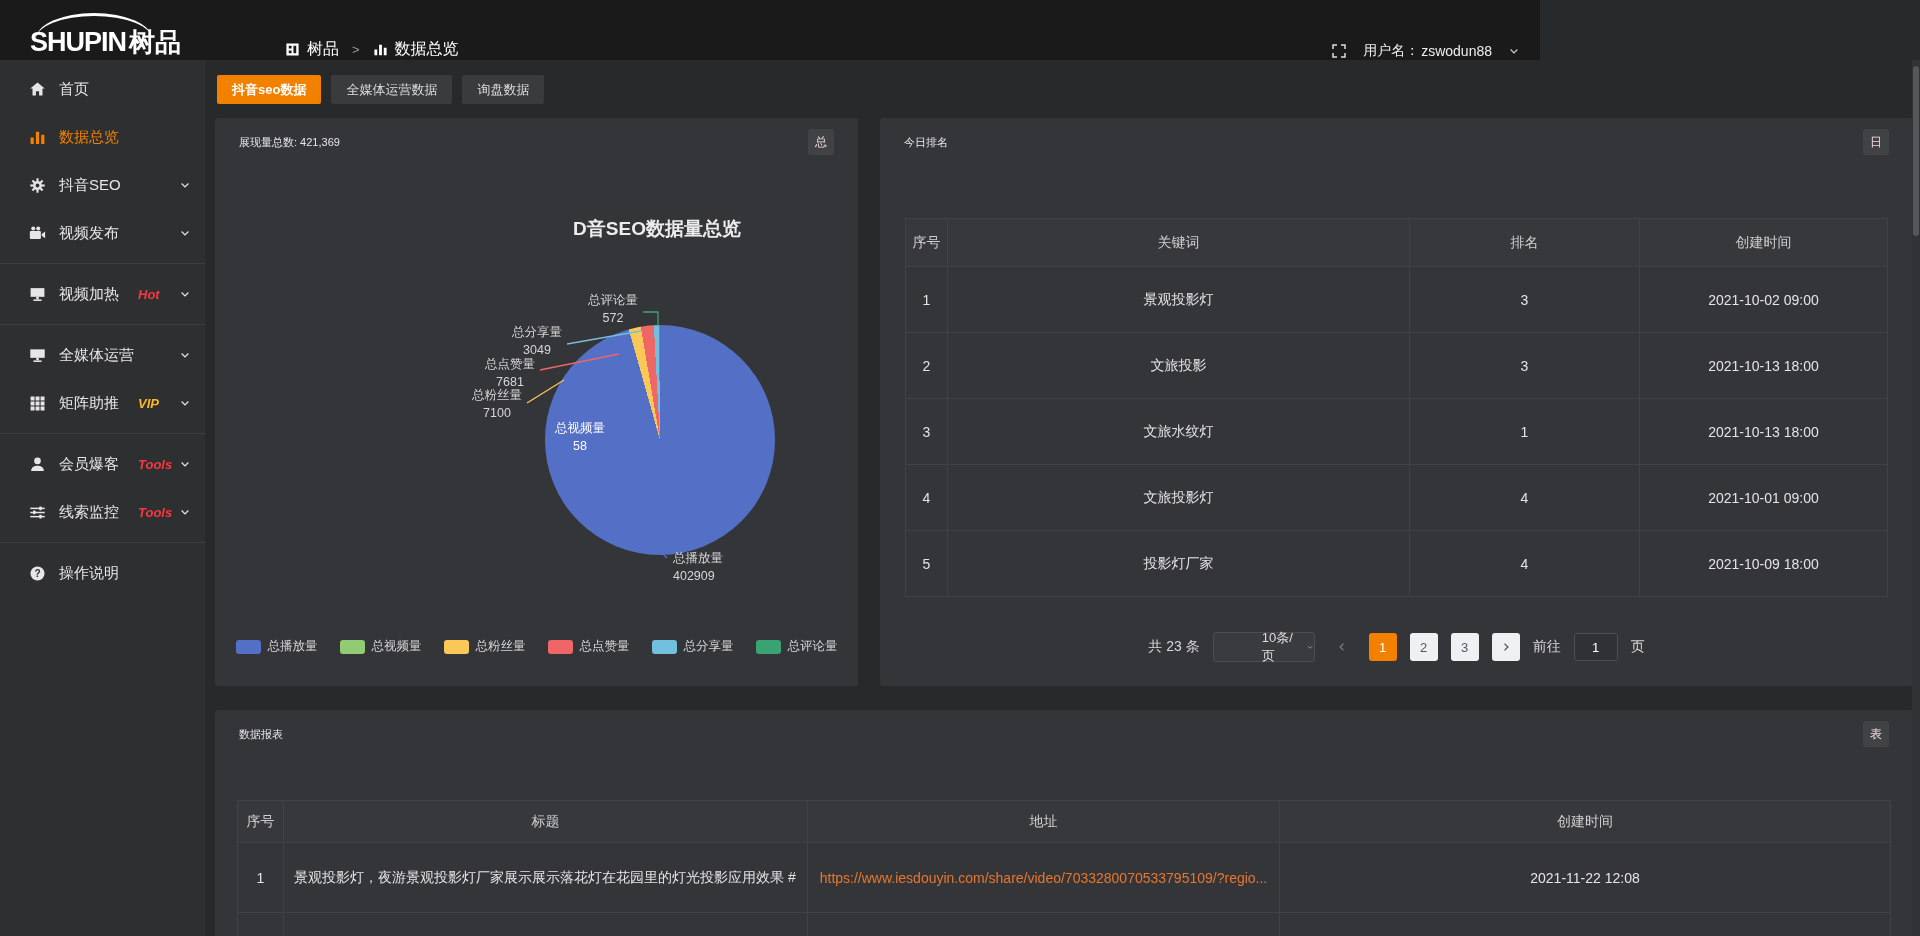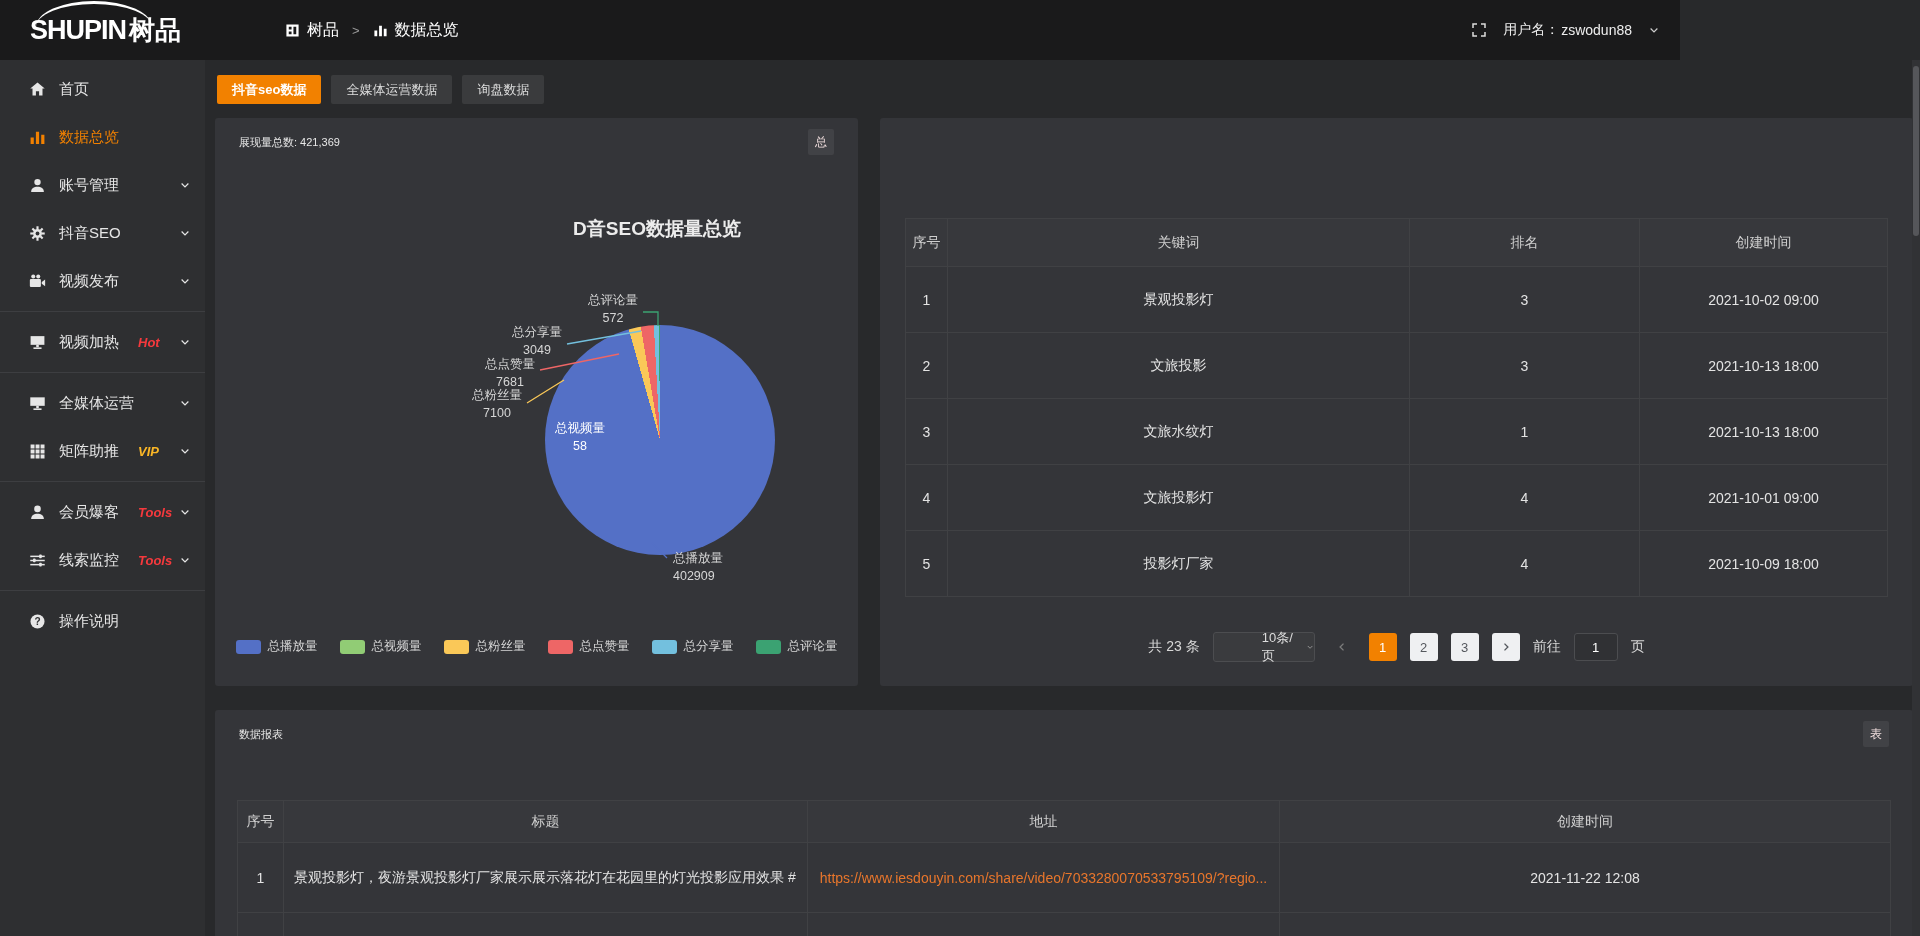--- a/index.html
+++ b/index.html
@@ -1,22 +1,22 @@
 <!DOCTYPE html>
 <html style="--accent: #f28100; --hot: #f5393d; --vip: #fbb726; --link: #e8762c;"><head>
 <meta charset="utf-8">
 <style>
   * { margin:0; padding:0; box-sizing:border-box; }
   html,body { width:1920px; height:936px; overflow:hidden; background:#28292b;
     font-family:"Liberation Sans","DejaVu Sans",sans-serif; }
   :root { --accent:#f28100; --hot:#f5393d; --vip:#fbb726; --link:#e8762c; }
 
   
-  .topbar { position:absolute; left:0; top:0; width:1680px; height:60px; background:#1a1a1b;
-    display:flex; align-items:center; z-index:5; }
+  .topbar { position:absolute; left:0; top:0; width:1540px; height:60px; background:#1a1a1b;
+    display:flex; align-items:flex-end; z-index:5; }
   .logo { position:relative; margin-left:30px; width:180px; color:#fff; white-space:nowrap; }
   .logo-latin { font-size:27px; font-weight:bold; letter-spacing:-1px; }
   .logo-cjk { font-size:26px; font-weight:bold; margin-left:3px; }
   .logo-arc { position:absolute; left:6px; top:-12px; width:116px; height:26px;
     border-top:3px solid #fff; border-radius:50% 50% 0 0 / 100% 100% 0 0; }
   .crumbs { display:flex; align-items:center; margin-left:75px; color:#fff; font-size:16px; gap:7px; }
   .crumb-sep { color:#9a9a9a; font-size:13px; margin:0 6px; }
   .top-right { margin-left:auto; display:flex; align-items:center; gap:16px; padding-right:20px;
     color:#eee; font-size:14px; }
   .icon { display:inline-flex; }
@@ -146,30 +146,20 @@
     <span>首页</span>
   </div>
   <div class="sb-item active">
     <svg class="icon" width="17" height="17" viewBox="0 0 16 16" fill="currentColor">
         <path d="M1.5 8h3v6h-3zM6.5 2.5h3V14h-3zM11.5 5.5h3V14h-3z"></path>
       </svg>
     <span>数据总览</span>
   </div>
   <div class="sb-item">
     <svg class="icon" width="17" height="17" viewBox="0 0 16 16" fill="currentColor">
-        <circle cx="8" cy="4.8" r="3"></circle>
-        <path d="M2 14c0-3.2 2.6-4.8 6-4.8s6 1.6 6 4.8z"></path>
-      </svg>
-    <span>账号管理</span>
-    <svg class="sb-chevron" width="12" height="12" viewBox="0 0 16 16" fill="none" stroke="currentColor" stroke-width="1.6">
-        <path d="M3.5 6l4.5 4.5L12.5 6"></path>
-      </svg>
-  </div>
-  <div class="sb-item">
-    <svg class="icon" width="17" height="17" viewBox="0 0 16 16" fill="currentColor">
         <g>
           <rect x="7" y="1.2" width="2" height="3"></rect>
           <rect x="7" y="11.8" width="2" height="3"></rect>
           <rect x="1.2" y="7" width="3" height="2"></rect>
           <rect x="11.8" y="7" width="3" height="2"></rect>
           <g transform="rotate(45 8 8)">
             <rect x="7" y="1.2" width="2" height="3"></rect>
             <rect x="7" y="11.8" width="2" height="3"></rect>
             <rect x="1.2" y="7" width="3" height="2"></rect>
             <rect x="11.8" y="7" width="3" height="2"></rect>
@@ -319,20 +309,24 @@
           </span>
         <span class="legend-item">
             <span class="swatch" style="background: rgb(59, 162, 114);"></span>
             <span>总评论量</span>
           </span>
       </div>
     </div>
   </div>
 
   <div class="card card-rank">
+    <div class="card-head">
+      <span class="card-title">今日排名</span>
+      <span class="corner-btn">日</span>
+    </div>
     <table class="rank-table">
       <colgroup>
           <col style="width:42px">
           <col style="width:462px">
           <col style="width:230px">
           <col>
         </colgroup>
       <tbody>
           <tr>
         <th>序号</th>

